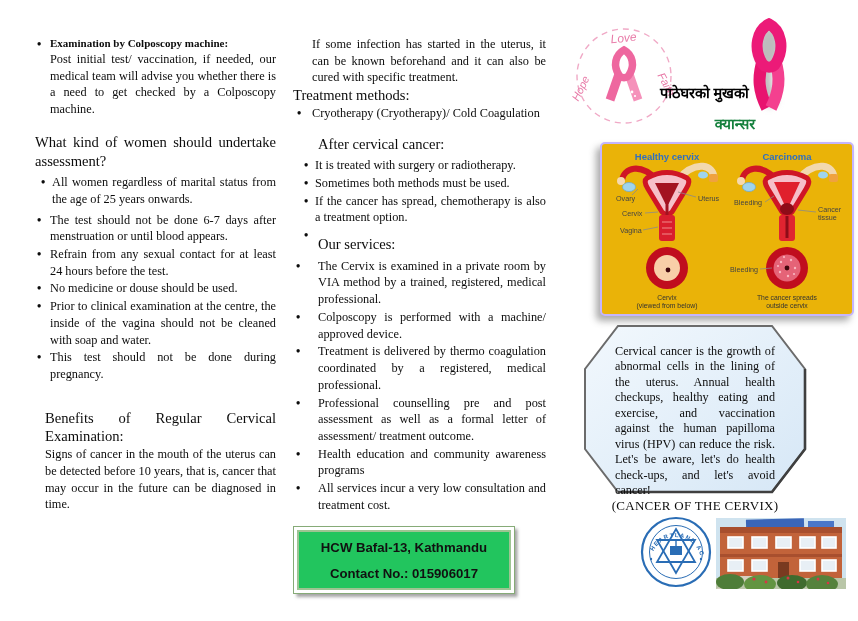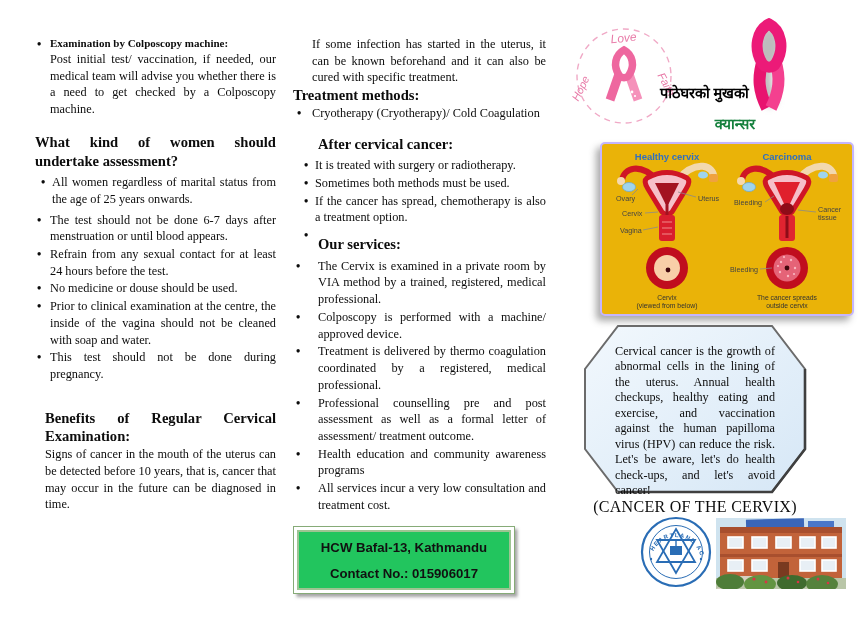--- a/index.html
+++ b/index.html
@@ -4,21 +4,21 @@
 <style>
   html,body{margin:0;padding:0;background:#e9e9e9;}
   .page{position:relative;width:858px;height:621px;background:#ffffff;overflow:hidden;
         font-family:"Liberation Serif", serif;color:#0c0c0c;}
   .col{position:absolute;top:36px;}
   .col-left{left:35px;width:241px;}
   .col-mid{left:293px;width:253px;}
   .col-right{position:absolute;left:565px;top:0;width:293px;height:621px;}
   p,h2,h3,ul{margin:0;padding:0;}
   .body-txt{font-size:12.3px;line-height:1.36;text-align:justify;}
-  .hdg{font-size:14.6px;font-weight:bold;line-height:1.28;text-align:justify;}
+  .hdg{font-size:14.6px;font-weight:normal;line-height:1.28;text-align:justify;}
   ul{list-style:none;}
   li{position:relative;font-size:12.3px;line-height:1.36;text-align:justify;margin:0 0 1px 0;}
   li::before{content:"\2022";position:absolute;font-weight:bold;}
   .lst-a li{padding-left:15px;} .lst-a li::before{left:2px;}
   .lst-b li{padding-left:17px;} .lst-b li::before{left:6px;}
   .lst-c li{padding-left:19px;} .lst-c li::before{left:4px;}
   .lst-d li{padding-left:22px;} .lst-d li::before{left:11px;}
   .lst-e li{padding-left:25px;} .lst-e li::before{left:3px;}
   .li-head{display:block;font-weight:bold;font-size:11px;}
   .sp-a{margin-top:15px;} .sp-b{margin-top:4px;} .sp-c{margin-top:13px;}
@@ -34,21 +34,21 @@
   .np1{position:absolute;left:95px;top:82px;width:150px;font-family:Liberation Serif, serif;
        font-weight:bold;font-size:14.5px;color:#000;}
   .np2{position:absolute;left:95px;top:113px;width:150px;text-align:center;font-family:"DejaVu Sans", sans-serif;
        font-weight:bold;font-size:14.5px;color:#15803d;}
   .diagram-card{position:absolute;left:35px;top:142px;width:250px;height:170px;background:#eab308;
        border:2px solid #c4b5fd;border-radius:5px;box-shadow:-4px 5px 7px rgba(70,70,70,.45);}
   .octagon-wrap{position:absolute;left:18px;top:324px;width:224px;height:170px;}
   .octagon-text{position:absolute;left:32px;top:20px;width:160px;font-size:12.2px;line-height:1.27;
        text-align:justify;color:#0c0c0c;}
   .cx-caption{position:absolute;left:18px;top:498px;width:224px;text-align:center;
-       font-size:16px;letter-spacing:.3px;color:#0c0c0c;}
+       font-size:13px;letter-spacing:.3px;color:#0c0c0c;}
   .logo{position:absolute;left:74px;top:513px;width:74px;height:76px;}
   .photo{position:absolute;left:151px;top:518px;width:130px;height:71px;}
   svg text{font-family:"Liberation Sans", sans-serif;}
 </style>
 </head>
 <body>
 
 <div class="page">
 
   <div class="col col-left">

